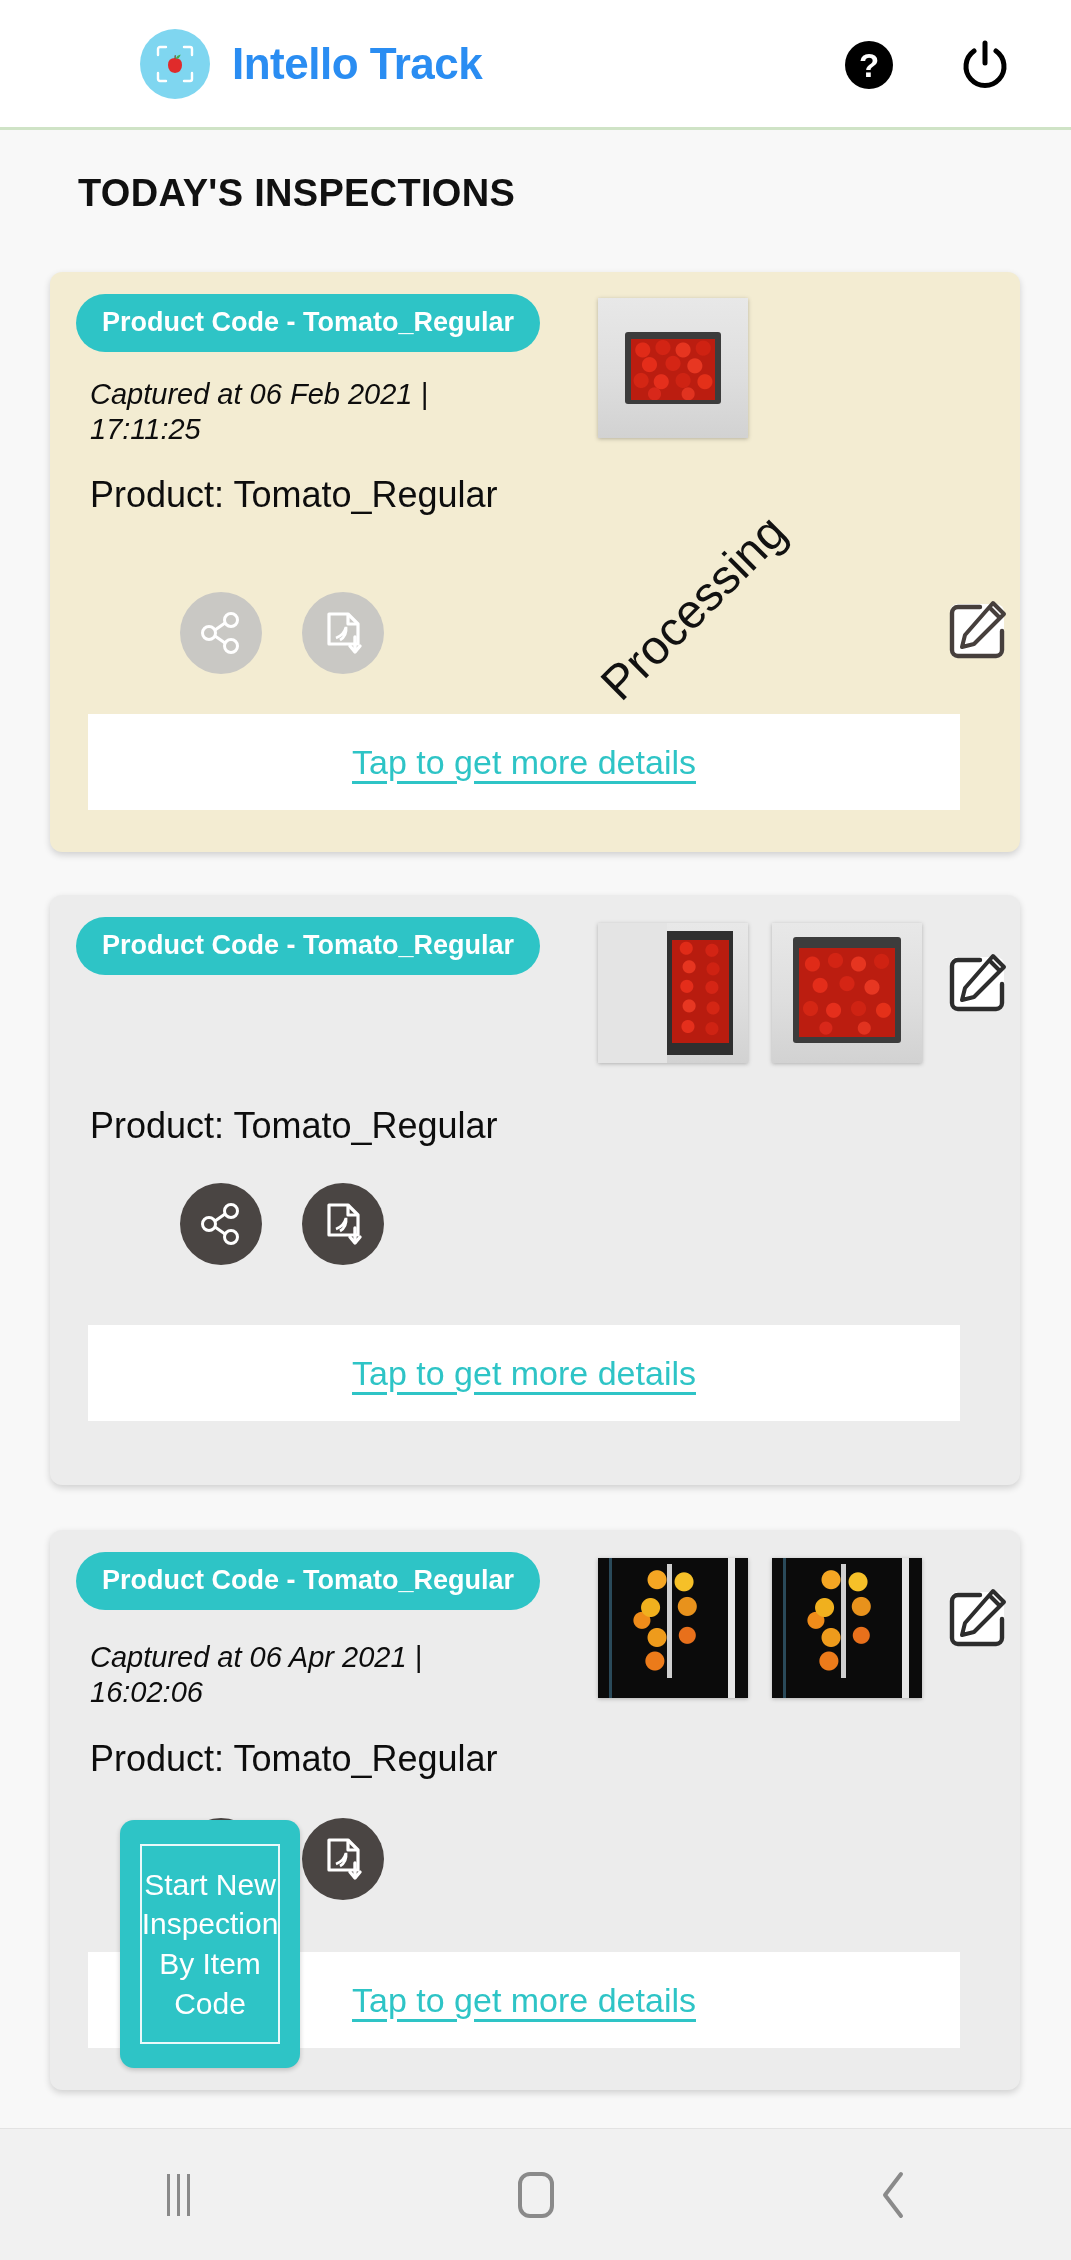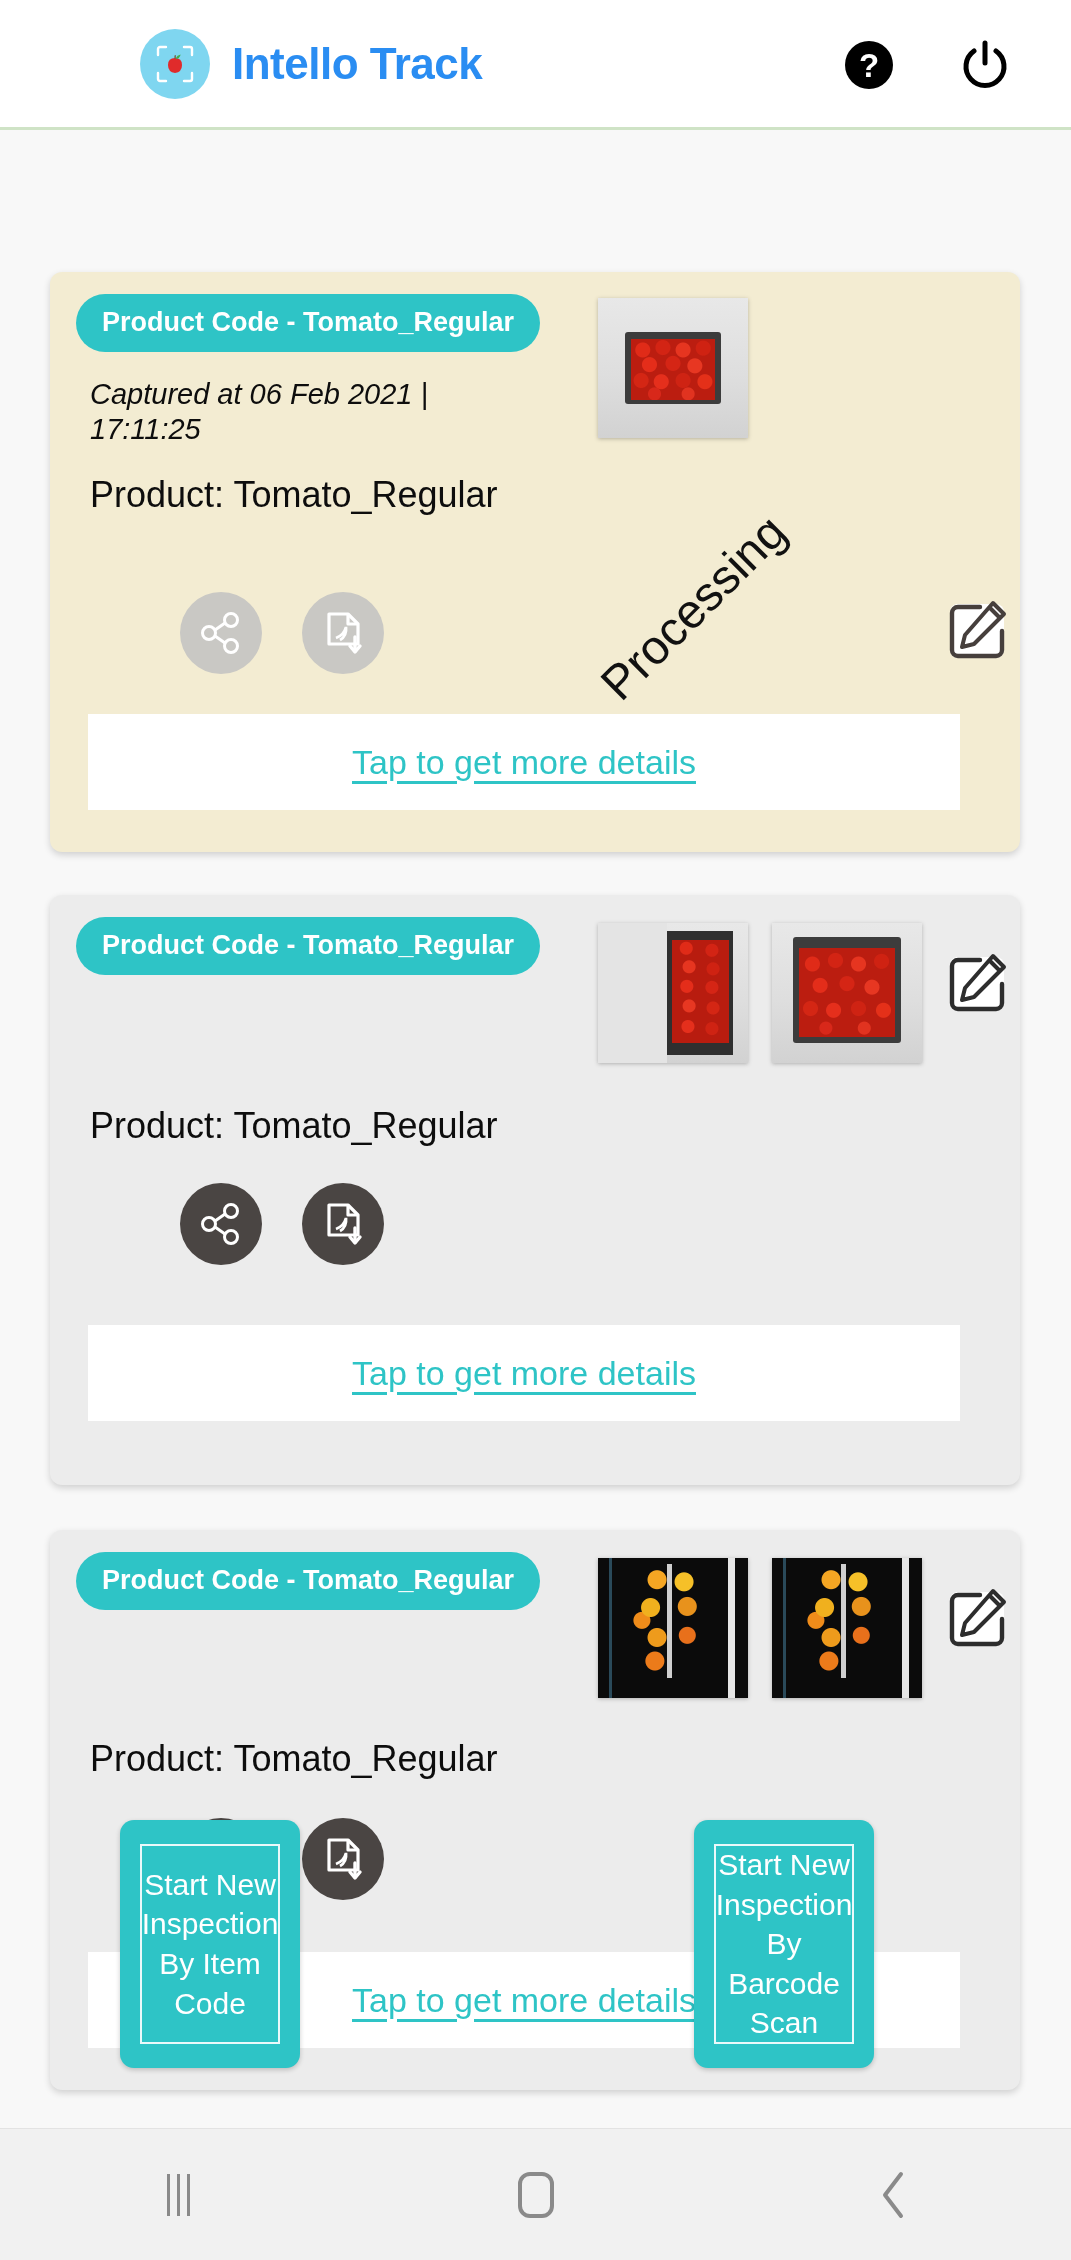--- a/index.html
+++ b/index.html
@@ -228,20 +228,21 @@
       </div>
       <div class="icon-btn">
         <svg width="54" height="54" viewBox="0 0 54 54">
           <path d="M16 13 A19 19 0 1 0 38 13" fill="none" stroke="#000" stroke-width="5" stroke-linecap="round"></path>
           <line x1="27" y1="5" x2="27" y2="25" stroke="#000" stroke-width="5" stroke-linecap="round"></line>
         </svg>
       </div>
     </div>
   </div>
 
+  <div class="section-title">TODAY'S INSPECTIONS</div>
 
   <div class="card card-cream" style="top:272px; height:580px;">
     <div class="badge">Product Code - Tomato_Regular</div>
     <div class="captured" style="top:105px;">Captured at 06 Feb 2021 | 17:11:25</div>
     <div class="product-line" style="top:202px;">Product: Tomato_Regular</div>
 
     <div class="thumbs" style="left:548px; top:26px;">
       <div class="thumb">
         <div class="img-crate">
           <div class="crate">
@@ -339,20 +340,21 @@
       </div>
     </div>
 
     <div class="details-bar" style="top:430px;">
       <span class="details-link">Tap to get more details</span>
     </div>
   </div>
 
   <div class="card card-grey" style="top:1530px; height:560px;">
     <div class="badge">Product Code - Tomato_Regular</div>
+    <div class="captured" style="top:110px;">Captured at 06 Apr 2021 | 16:02:06</div>
     <div class="product-line" style="top:208px;">Product: Tomato_Regular</div>
 
     <div class="thumbs" style="left:548px; top:28px;">
       <div class="thumb">
         <div class="img-conveyor">
           <div class="edge2"></div>
             <div class="lane"></div>
             <div class="fruit"></div>
             <div class="edge"></div>
         </div>
@@ -398,23 +400,20 @@
     </div>
 
     <div class="details-bar" style="top:422px;">
       <span class="details-link">Tap to get more details</span>
     </div>
   </div>
 
   <div class="start-btn" style="left:120px; top:1820px;">
     <div class="inner">Start New Inspection By Item Code</div>
   </div>
-  <div class="start-btn" style="left:694px; top:1820px;">
-    <div class="inner">Start New Inspection By Barcode Scan</div>
-  </div>
 
   <div class="navbar">
     <div class="nav-item">
       <div class="nav-recents">
           <i></i>
           <i></i>
           <i></i>
         </div>
     </div>
     <div class="nav-item">

